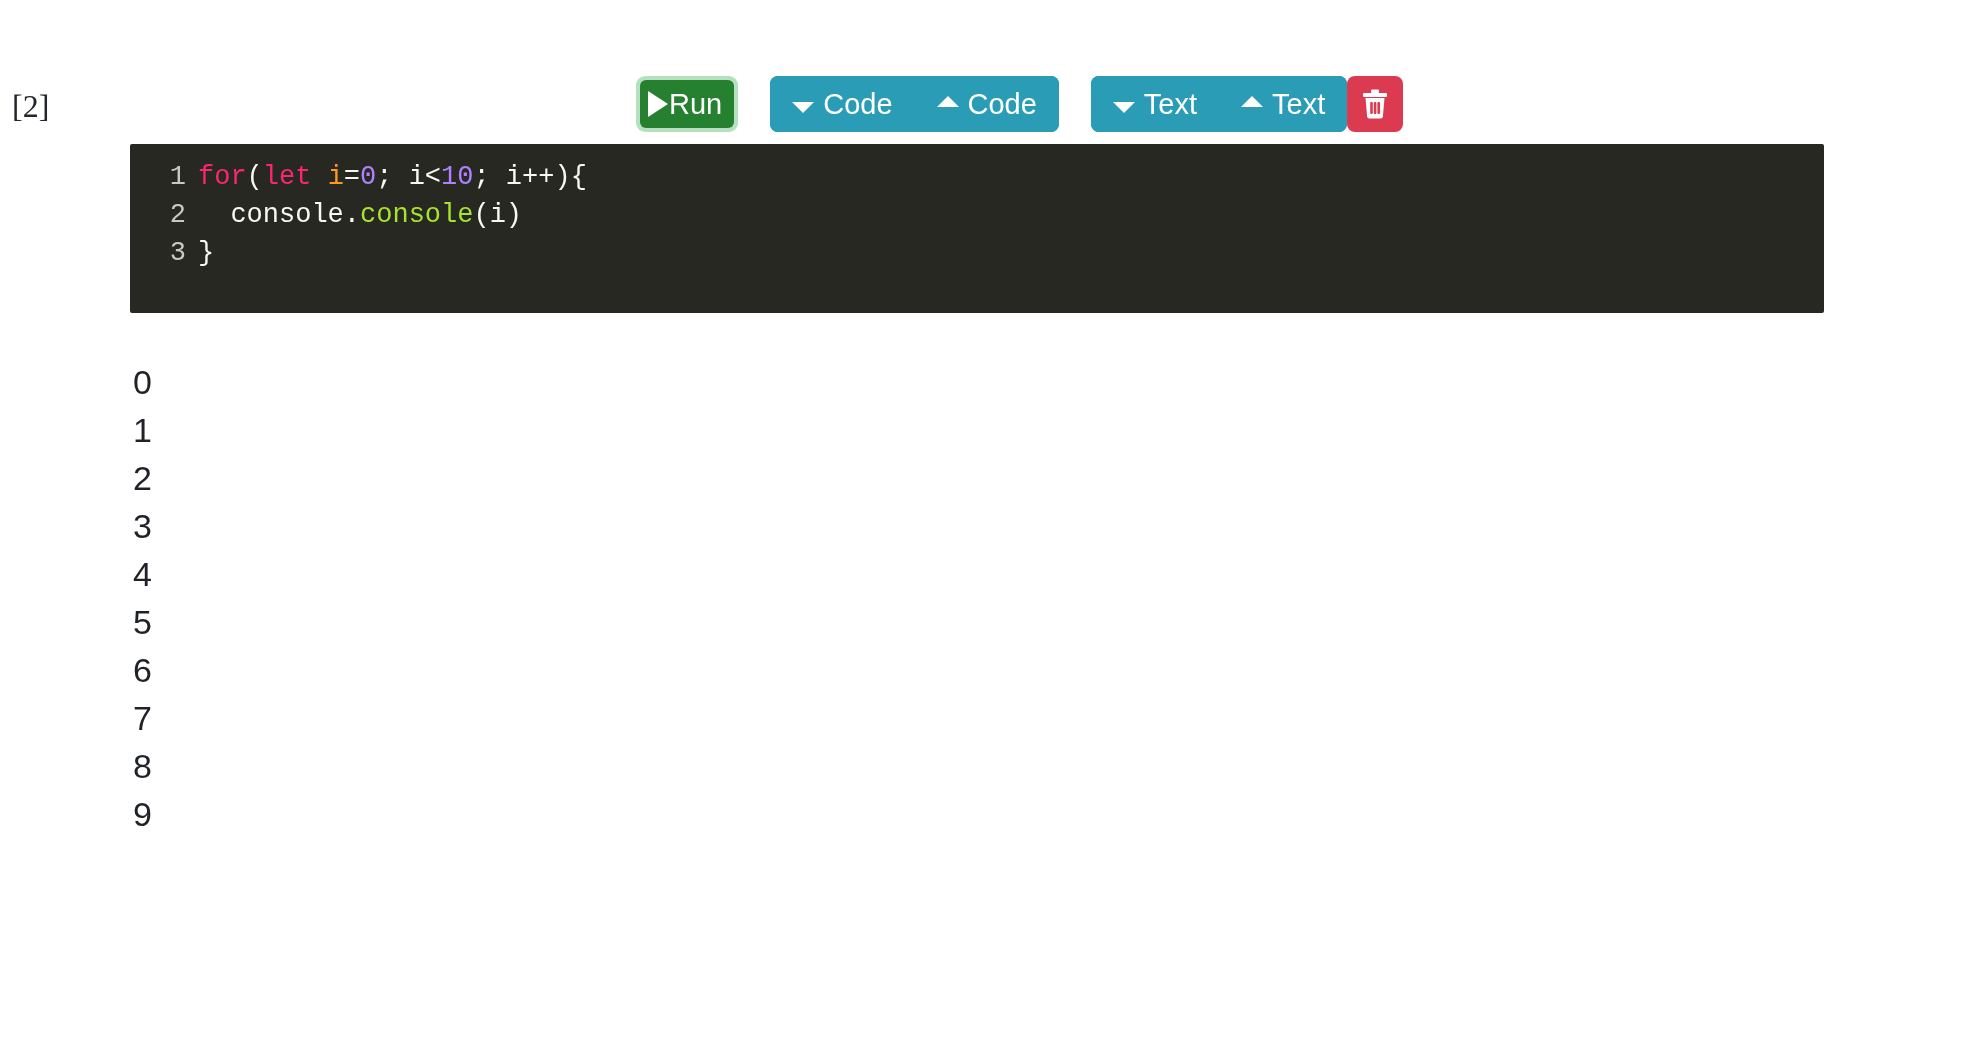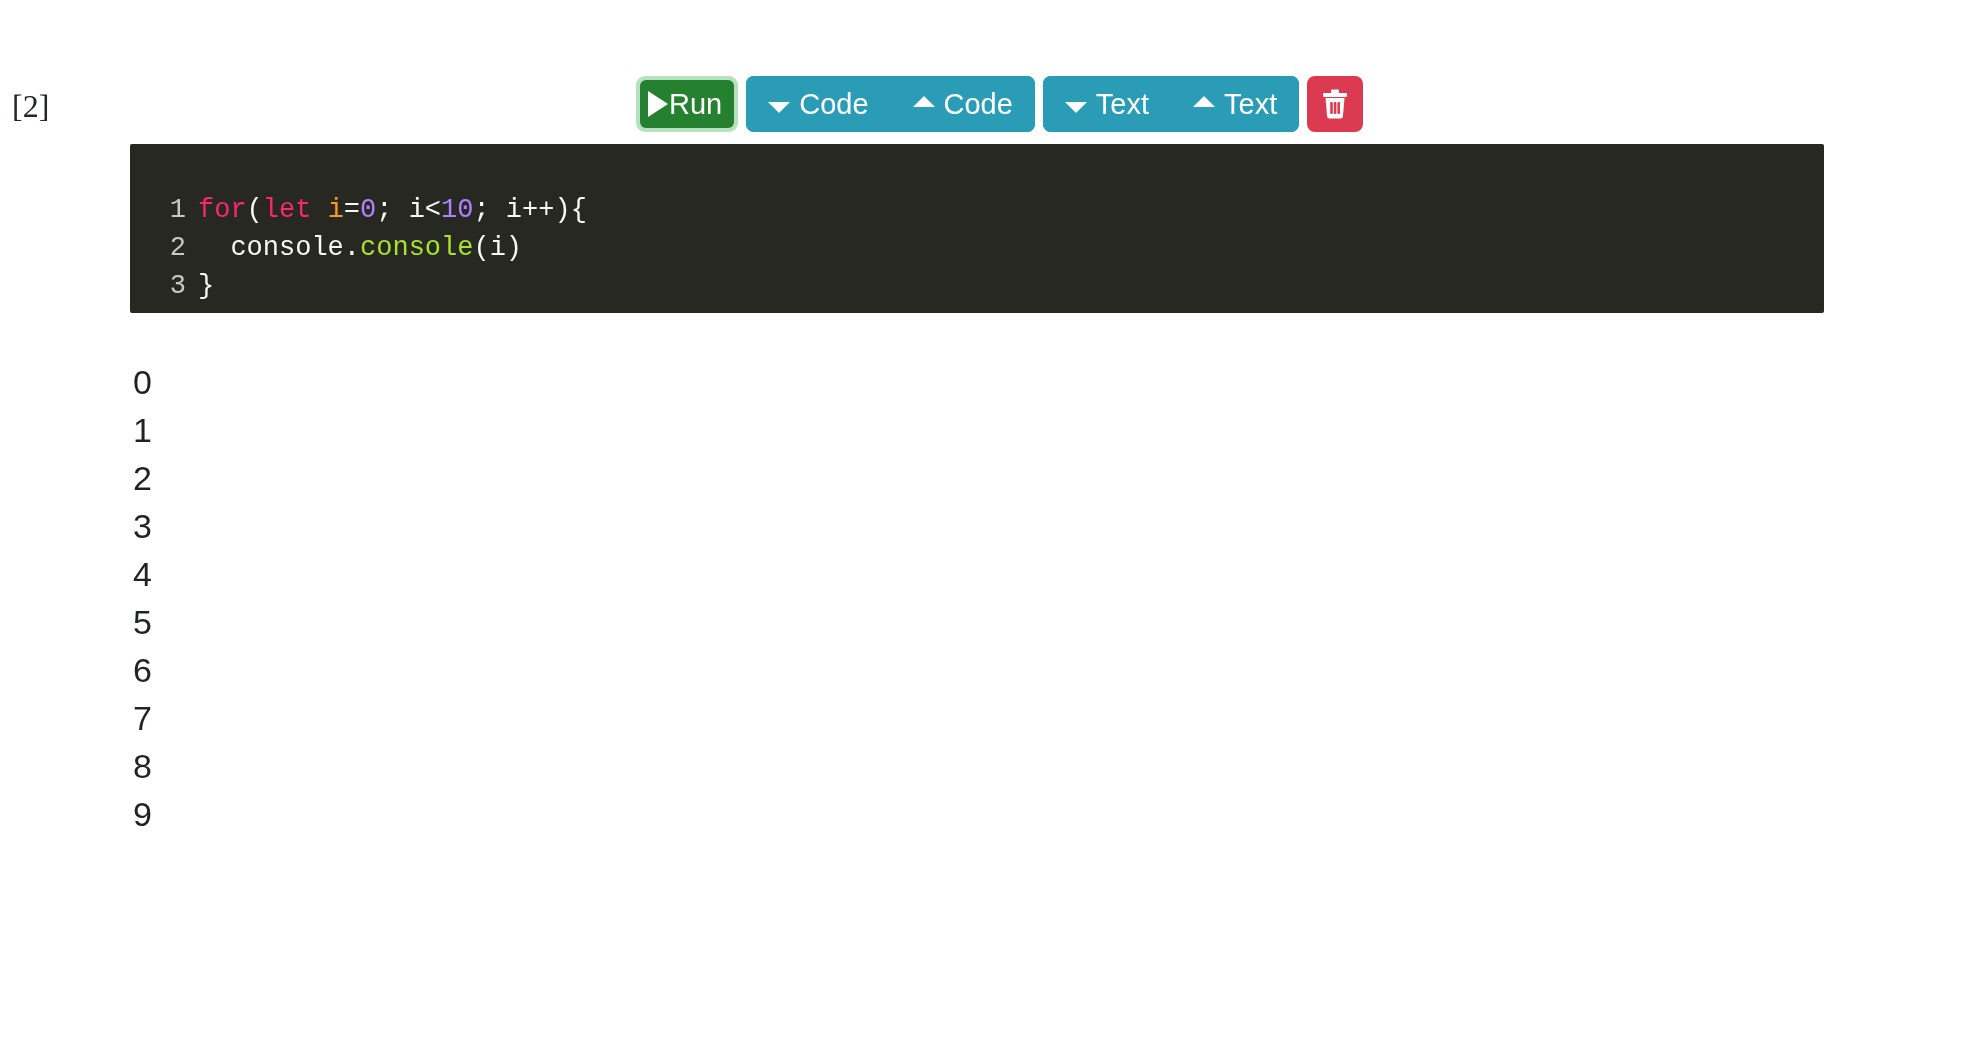--- a/index.html
+++ b/index.html
@@ -44,21 +44,21 @@
     user-select: none;
   }
 
   
   .cell-toolbar {
     position: absolute;
     left: 636px;
     top: 76px;
     display: flex;
     align-items: flex-start;
-    gap: 8px;
+    gap: 0;
     height: 56px;
   }
 
   .run-wrap {
     padding: 4px;
     border-radius: 9px;
     background: #b6e0bf;
     display: inline-flex;
   }
 
@@ -86,20 +86,21 @@
     margin-right: 1px;
     flex: none;
   }
 
   .btn-group {
     display: inline-flex;
     background: #2b9cb5;
     border-radius: 8px;
     height: 56px;
     overflow: hidden;
+    margin-left: 32px;
   }
 
   .btn-seg {
     display: inline-flex;
     align-items: center;
     justify-content: center;
     gap: 9px;
     background: #2b9cb5;
     color: #ffffff;
     border: none;
@@ -167,21 +168,20 @@
     width: 56px;
     text-align: right;
     color: #c9c9c2;
     flex: none;
     padding-right: 0px;
     user-select: none;
   }
   .code-text {
     padding-left: 12px;
     color: #f8f8f2;
-    margin-top: 33px;
   }
 
   .tok-kw   { color: #f92672; }
   .tok-var  { color: #fd971f; }
   .tok-num  { color: #ae81ff; }
   .tok-fn   { color: #a6e22e; }
   .tok-pl   { color: #f8f8f2; }
 
   
   .cell-output {

